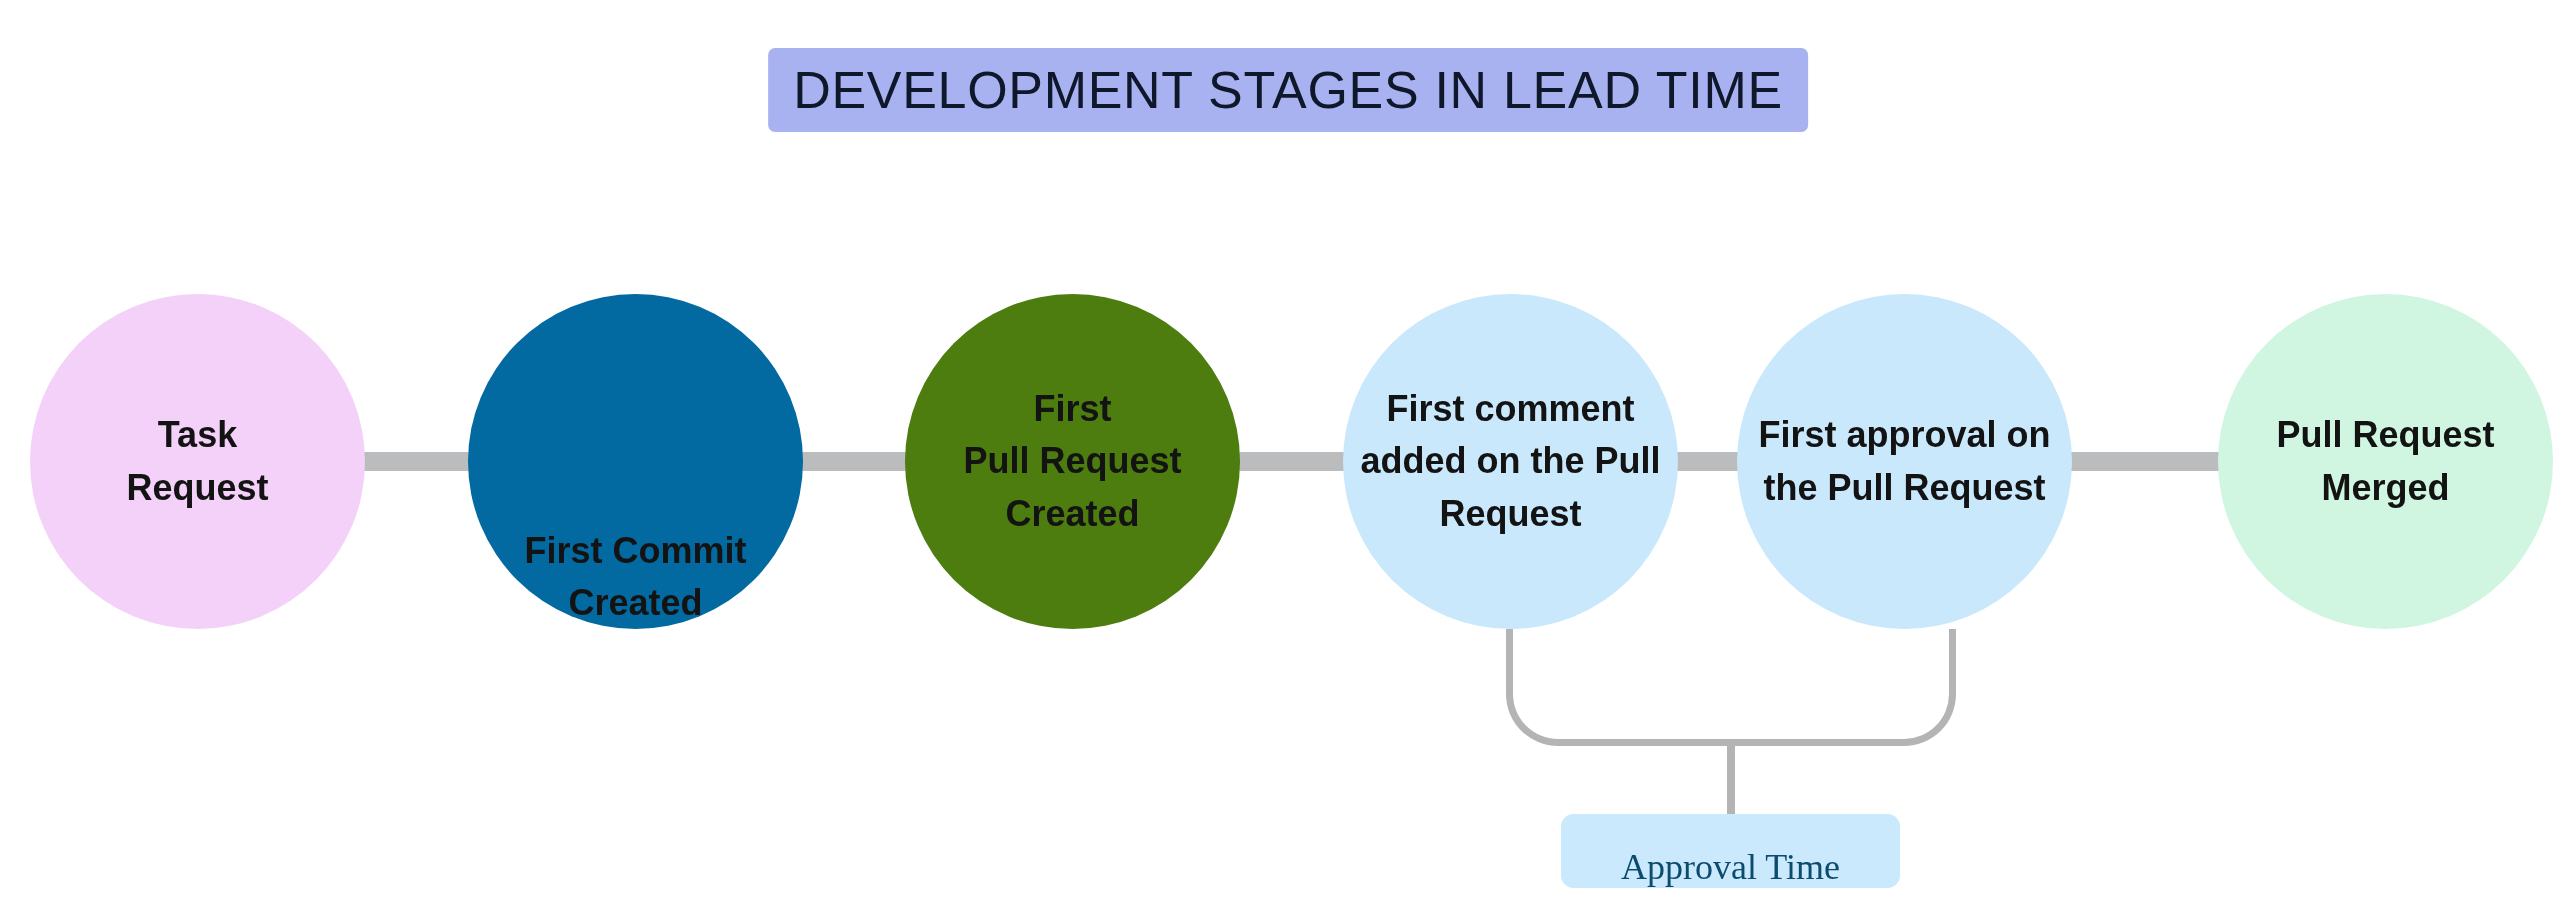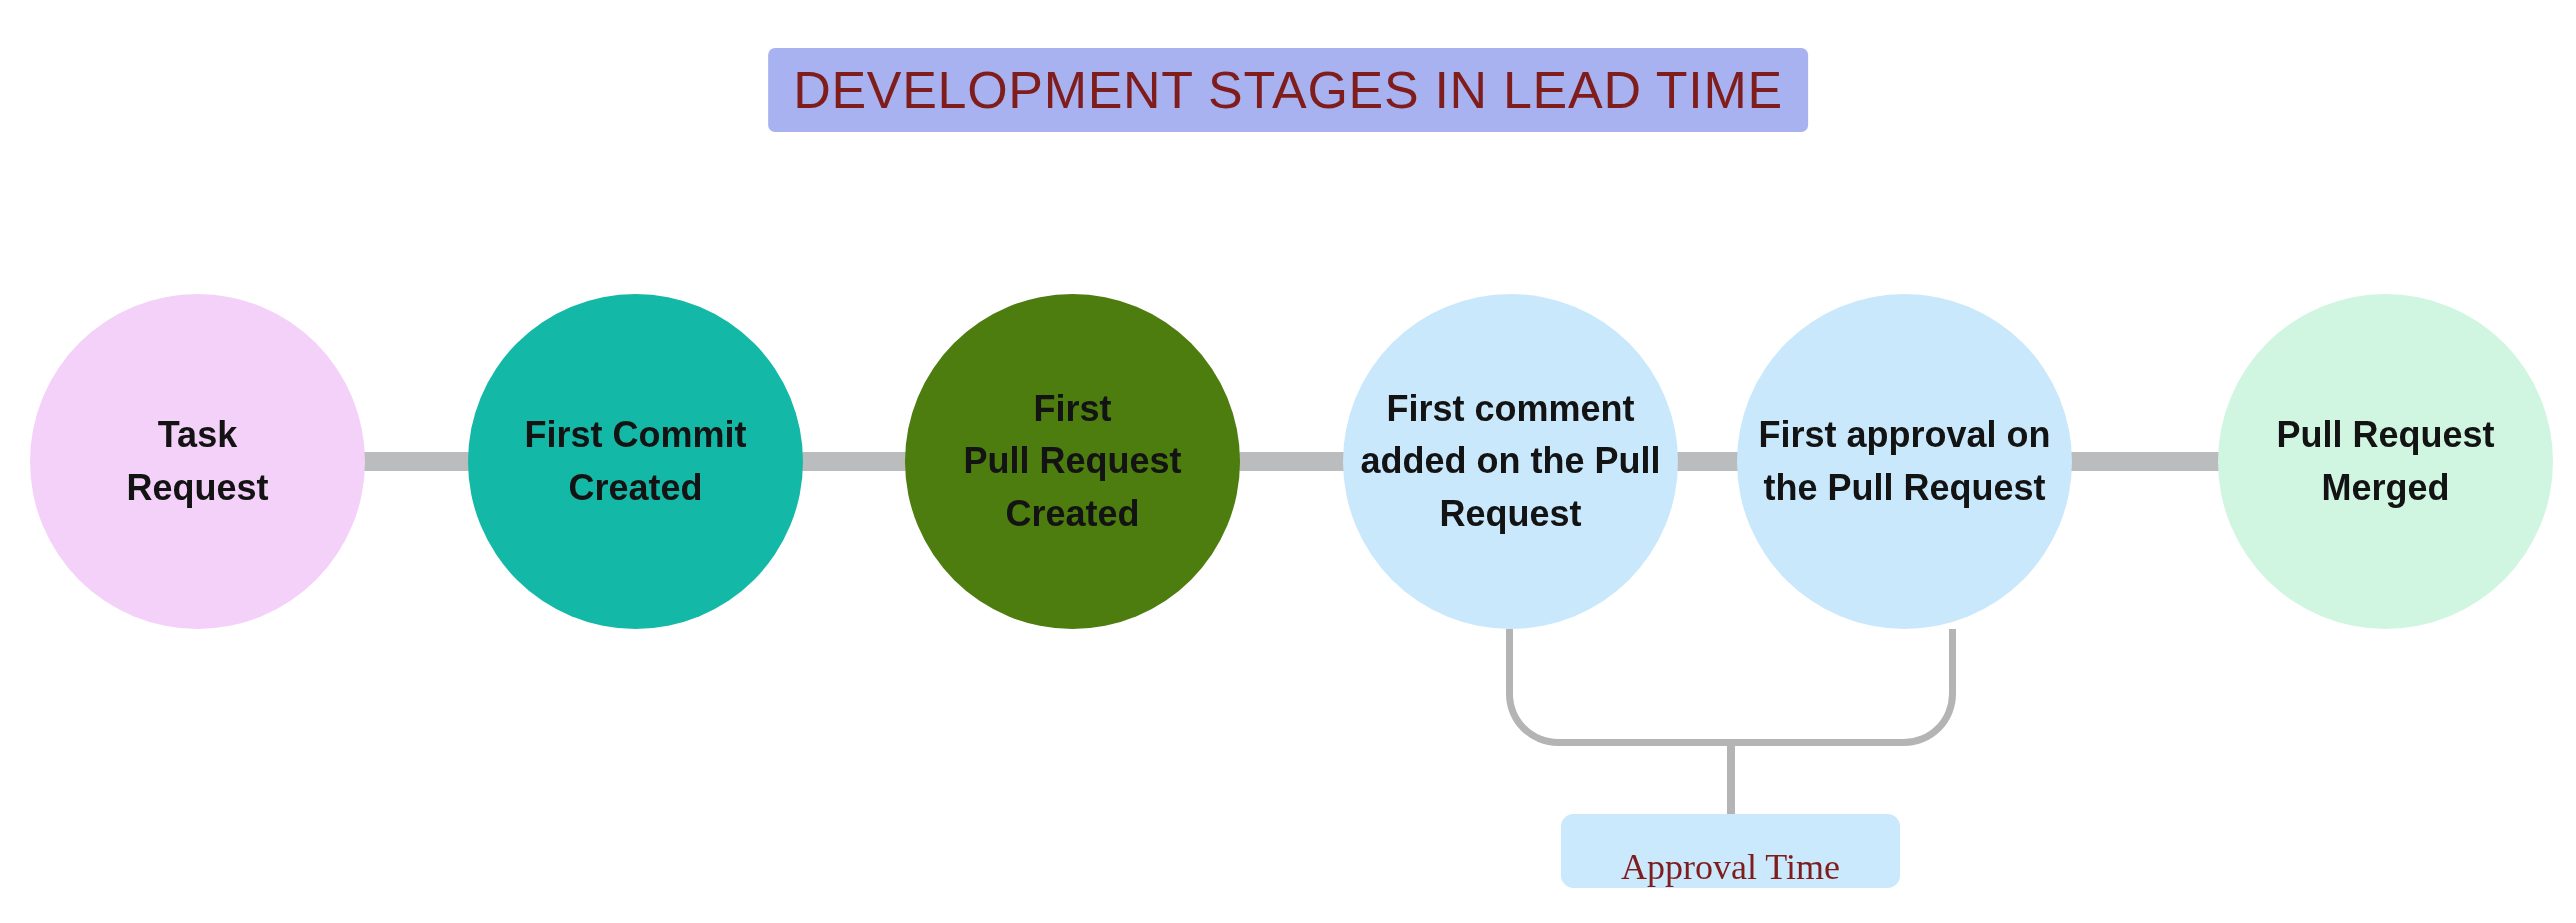--- a/index.html
+++ b/index.html
@@ -107,42 +107,42 @@
     height: 74px;
     border-radius: 12.4px;
     display: flex;
     align-items: center;
     justify-content: center;
     z-index: 2;
   }
   .annotation-text {
     font-family: cursive;
     font-size: 36px;
-    color: #7f1d1d;
+    color: #0c4a6e;
     white-space: nowrap;
     margin-top: 32px;
   }
 </style>
 </head>
 <body style="background: rgb(255, 255, 255);">
 
 <div class="canvas">
 
   <div class="title-badge" style="background: rgb(169, 178, 240);">
-    <span class="title-text" style="color: #7f1d1d;">DEVELOPMENT STAGES IN LEAD TIME</span>
+    <span class="title-text" style="color: #0f172a;">DEVELOPMENT STAGES IN LEAD TIME</span>
   </div>
 
   <div class="timeline-connector" style="background: rgb(187, 188, 190);"></div>
 
   <div class="stage-circle s1" style="background: rgb(244, 209, 249);">
     <span class="stage-label">Task
 Request</span>
   </div>
 
-  <div class="stage-circle s2" style="background: #14b8a6;">
+  <div class="stage-circle s2" style="background: #0369a1; align-items: flex-end;">
     <span class="stage-label">First Commit
 Created</span>
   </div>
 
   <div class="stage-circle s3" style="background: #4d7c0f;">
     <span class="stage-label">First
 Pull Request
 Created</span>
   </div>
 

